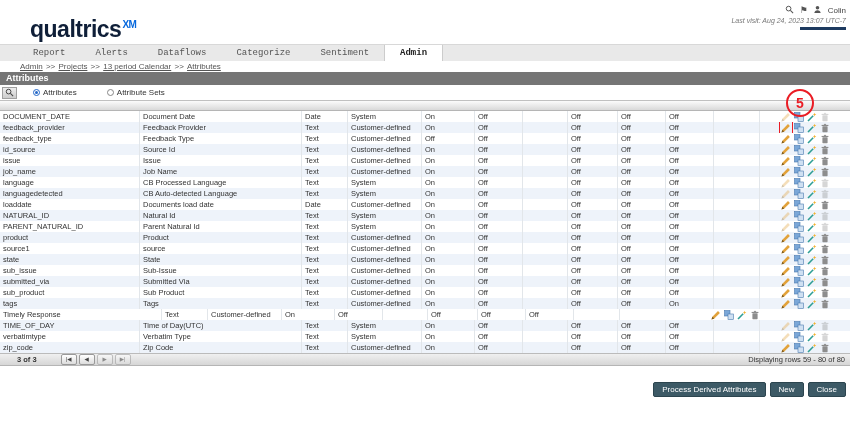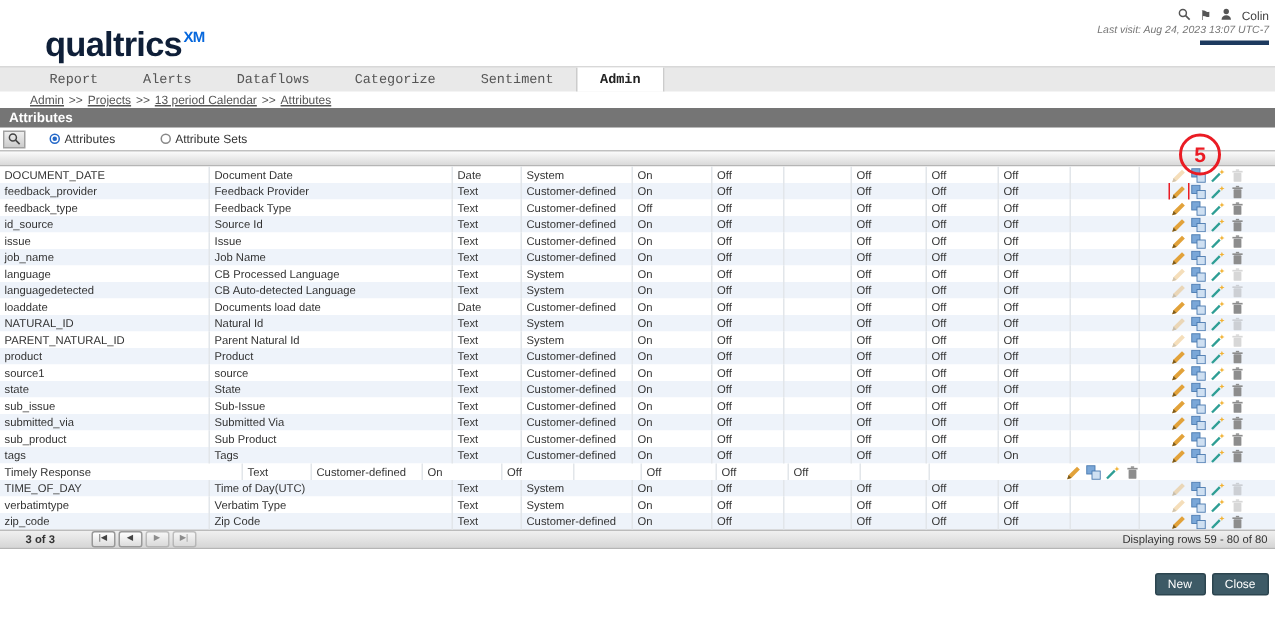--- a/index.html
+++ b/index.html
@@ -1057,18 +1057,19 @@
         <span class="navbtn">|◀</span>
         <span class="navbtn">◀</span>
         <span class="navbtn dim">▶</span>
         <span class="navbtn dim">▶|</span>
       </span>
     <span class="flexsp"></span>
     <span class="pageinfo">Displaying rows 59 - 80 of 80</span>
   </div>
 
   <div class="footer">
+      <span class="fbtn">Process Derived Attributes</span>
       <span class="fbtn">New</span>
       <span class="fbtn">Close</span>
     </div>
 
   <div class="circle">5</div>
 </div>
 
 </body></html>

